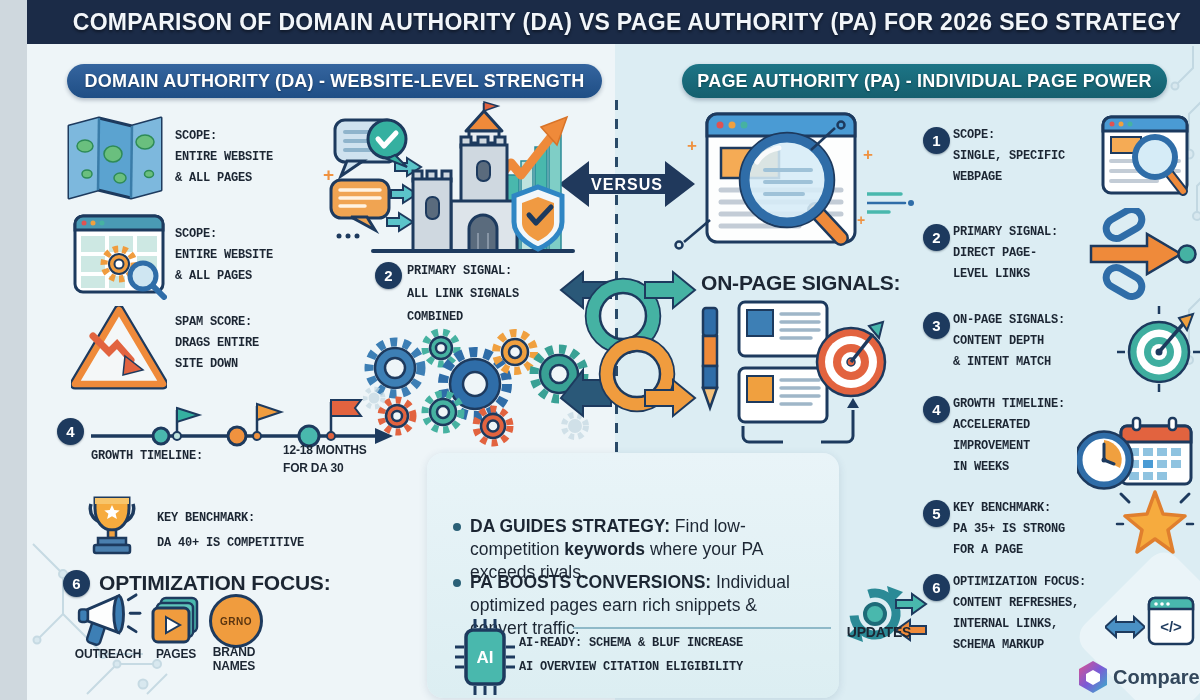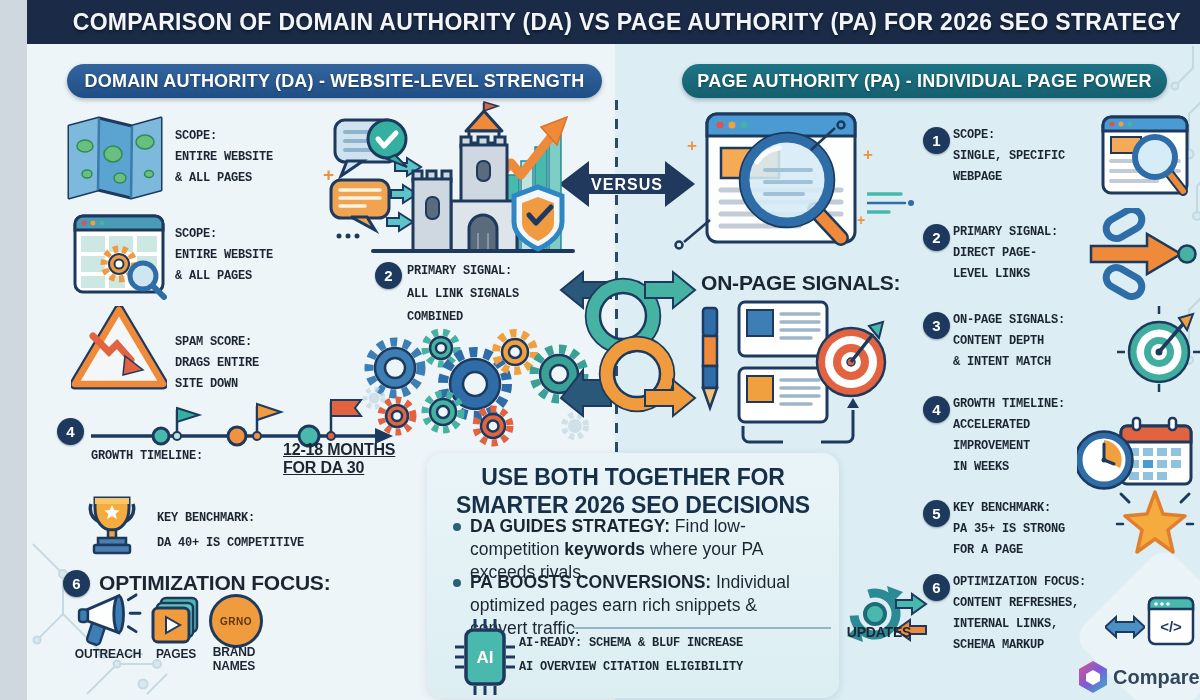--- a/index.html
+++ b/index.html
@@ -1,21 +1,21 @@
 <!DOCTYPE html>
 <html><head>
 <meta charset="utf-8">
 <style>
   html,body{margin:0;padding:0;background:#cfd8de;font-family:"Liberation Sans",sans-serif;}
   #canvas{position:relative;width:1200px;height:700px;overflow:hidden;background:#eef5f8;margin-left:27px;}
   .abs{position:absolute;}
   .t{font-weight:700;color:#1c2633;white-space:pre-line;letter-spacing:-0.2px;}
   .s19{font-size:12px;line-height:21px;font-family:Liberation Mono, monospace;}
   .s21{font-size:21px;line-height:23px;}
-  .s16{font-size:16px;line-height:18px;text-decoration:underline;}
+  .s16{font-size:12px;line-height:18px;}
   .s13{font-size:12px;line-height:13.5px;text-align:center;}
   .badge{width:27px;height:27px;border-radius:50%;background:#1d3a5e;color:#fff;
          display:flex;align-items:center;justify-content:center;
          font-weight:700;font-size:15px;box-shadow:0 1px 2px rgba(10,30,50,.35);}
   #hdr{left:0;top:0;width:1200px;height:44px;background:#1b2b47;}
   #hdr .title{width:100%;text-align:center;line-height:44px;color:#f2f6fa;font-weight:700;
               font-size:23px;letter-spacing:.3px;text-shadow:0 2px 3px rgba(0,0,0,.45);}
   .banner{height:34px;border-radius:17px;color:#fff;font-weight:700;font-size:18px;
           text-align:center;line-height:34px;letter-spacing:.2px;
           box-shadow:0 2px 4px rgba(20,40,70,.3);text-shadow:0 1px 2px rgba(0,0,0,.35);}
@@ -138,21 +138,21 @@
   <div class="abs t s19" style="left:148px;top:224px">SCOPE:
 ENTIRE WEBSITE
 &amp; ALL PAGES</div>
 
   <svg class="abs" style="left:44px;top:306px" width="96" height="86" viewBox="0 0 96 86">
     <path d="M48,4 L92,78 H4 Z" fill="#f4f7f8" stroke="#1d3a5e" stroke-width="11" stroke-linejoin="round"></path>
     <path d="M48,4 L92,78 H4 Z" fill="#f4f7f8" stroke="#ef8a3a" stroke-width="6.5" stroke-linejoin="round"></path>
     <path d="M22,30 L38,46 L46,38 L60,54" stroke="#e2633f" stroke-width="7" fill="none" stroke-linecap="round"></path>
     <polygon points="54,50 72,64 52,69" fill="#e2633f" stroke="#1d3a5e" stroke-width="1.5"></polygon>
   </svg>
-  <div class="abs t s19" style="left:148px;top:332px">SPAM SCORE:
+  <div class="abs t s19" style="left:148px;top:312px">SPAM SCORE:
 DRAGS ENTIRE
 SITE DOWN</div>
 
   <div class="abs badge" style="left:30px;top:418px">4</div>
   <svg class="abs" style="left:60px;top:394px" width="310" height="66" viewBox="0 -8 310 58">
     <line x1="4" y1="30" x2="290" y2="30" stroke="#1d3a5e" stroke-width="3.5"></line>
     <polygon points="288,22 306,30 288,38" fill="#1d3a5e"></polygon>
     <line x1="90" y1="30" x2="90" y2="4" stroke="#1d3a5e" stroke-width="2.5"></line>
     <polygon points="90,2 112,9 90,16" fill="#35b0a0" stroke="#1d3a5e" stroke-width="2"></polygon>
     <circle cx="90" cy="30" r="4" fill="#bfe3de" stroke="#1d3a5e" stroke-width="2"></circle>
@@ -436,22 +436,20 @@
     <polygon points="18,58 2,52 14,40" fill="#2b8a96"></polygon>
     <circle cx="30" cy="30" r="10" fill="#49b8ad" stroke="#1d6b78" stroke-width="4"></circle>
   </svg>
   <svg class="abs" style="left:868px;top:592px" width="34" height="50" viewBox="0 0 32 50">
     <polygon points="0,8 16,8 16,2 30,12 16,22 16,16 0,16" fill="#49b8ad" stroke="#1d3a5e" stroke-width="2"></polygon>
     <polygon points="30,34 14,34 14,28 0,38 14,48 14,42 30,42" fill="#ef8a3a" stroke="#1d3a5e" stroke-width="2"></polygon>
   </svg>
   <div class="abs t" style="left:812px;top:624px;width:80px;font-size:14px;text-align:center">UPDATES</div>
 
   <div class="abs" id="panel">
-    <div class="abs ptitle">USE BOTH TOGETHER FOR
-SMARTER 2026 SEO DECISIONS</div>
     <div class="abs bullet" style="left:26px;top:62px">
       <span class="dot"></span>
       <span><b>DA GUIDES STRATEGY:</b><span> Find low-competition </span><b>keywords</b><span> where your PA exceeds rivals.</span></span>
     </div>
     <div class="abs bullet" style="left:26px;top:118px">
       <span class="dot"></span>
       <span><b>PA BOOSTS CONVERSIONS:</b><span> Individual optimized pages earn rich snippets &amp; convert traffic.</span></span>
     </div>
     <div class="abs" id="pdivider"></div>
     <svg class="abs" style="left:28px;top:166px" width="60" height="76" viewBox="0 0 60 76">

